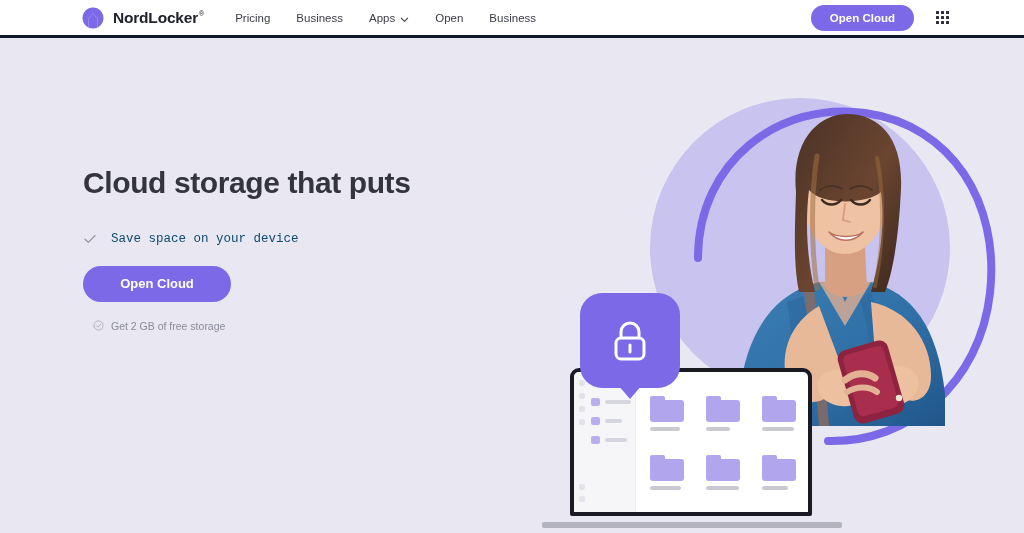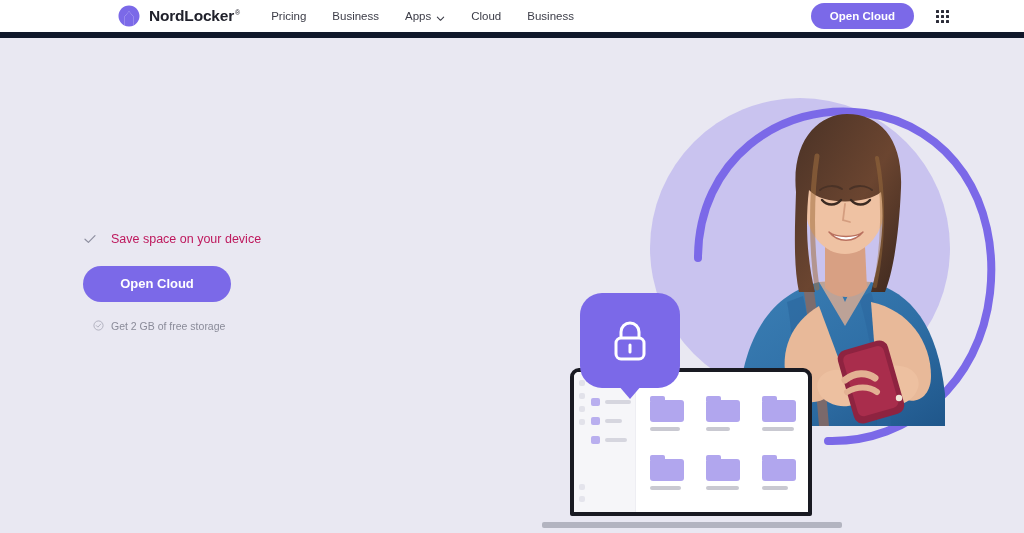--- a/index.html
+++ b/index.html
@@ -9,24 +9,23 @@
     font-family: "Liberation Sans", sans-serif;
     background: #ffffff;
   }
   .page { position: relative; width: 1024px; height: 533px; background: #e9e8f2; }
 
   
   .header {
     position: absolute; top: 0; left: 0;
     width: 1024px; height: 38px;
     background: #ffffff;
-    border-bottom: 6px solid #0f172a;
+    border-bottom: 3px solid #0f172a;
     display: flex; align-items: center;
     z-index: 40;
-    padding-left: 36px;
   }
   .brand { display: flex; align-items: center; margin-left: 81px; }
   .logo-mark { width: 24px; height: 24px; position: relative; }
   .logo-mark svg { display: block; }
   .brand-name {
     font-size: 15.5px; font-weight: 700; color: #20212b;
     letter-spacing: -0.2px; margin-left: 8px; position: relative;
   }
   .brand-reg {
     font-size: 7px; color: #20212b; vertical-align: super;
@@ -61,21 +60,21 @@
   .headline {
     font-size: 30px; line-height: 1.42; font-weight: 700;
     color: #33343f; letter-spacing: -0.4px;
   }
   .bullets { list-style: none; margin-top: 27px; }
   .bullet {
     display: flex; align-items: center; gap: 14px;
     margin-bottom: 15px;
   }
   .check-ic { width: 14px; height: 14px; flex: 0 0 14px; }
-  .bullet-text { font-size: 12.5px; color: #be185d; }
+  .bullet-text { font-size: 12.5px; color: #0c4a6e; font-family: Liberation Mono, monospace; }
 
   .btn-cloud-lg {
     margin-top: 20px;
     background: #7b69e8; color: #ffffff;
     font-size: 13px; font-weight: 700;
     width: 148px; height: 36px;
     border-radius: 18px; border: none; cursor: pointer;
     display: flex; align-items: center; justify-content: center;
   }
   .free-note {
@@ -172,21 +171,21 @@
       </span>
       <span class="nav-item">
         <span>Apps</span>
         <span class="chev">
           <svg width="9" height="9" viewBox="0 0 10 10">
               <path d="M1.5 3.5 5 7 8.5 3.5" fill="none" stroke="#3b3c47" stroke-width="1.2" stroke-linecap="round" stroke-linejoin="round"></path>
             </svg>
         </span>
       </span>
       <span class="nav-item">
-        <span>Cloud</span>
+        <span>Open</span>
       </span>
       <span class="nav-item">
         <span>Business</span>
       </span>
     </nav>
 
     <div class="header-right">
       <button class="btn-cloud-sm">Open Cloud</button>
       <span class="grid-icon">
         <i></i>
@@ -199,21 +198,21 @@
           <i></i>
           <i></i>
       </span>
     </div>
   </div>
 
   <div class="hero">
 
     <div class="hero-left">
       <h1 class="headline">
-        <br>
+        <span>Cloud storage that puts</span><br>
       </h1>
 
       <ul class="bullets">
         <li class="bullet">
           <span class="check-ic">
             <svg width="14" height="14" viewBox="0 0 14 14">
                 <path d="M2 7.2 5.4 10.4 12 3.6" fill="none" stroke="#8e8fa0" stroke-width="1.2" stroke-linecap="round" stroke-linejoin="round"></path>
               </svg>
           </span>
           <span class="bullet-text">Save space on your device</span>

